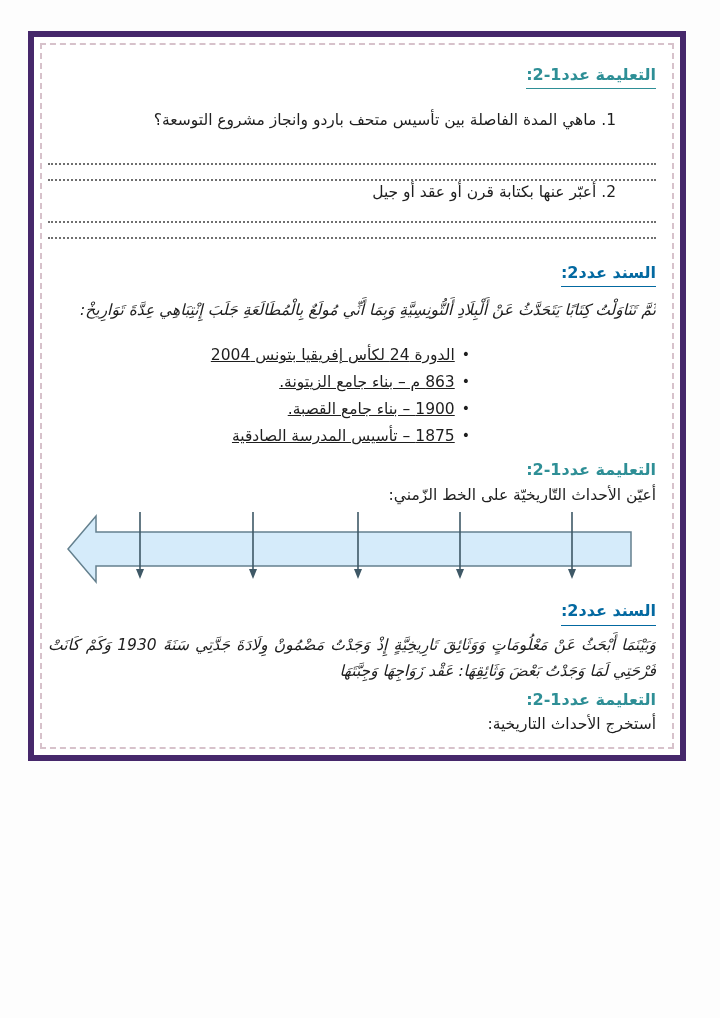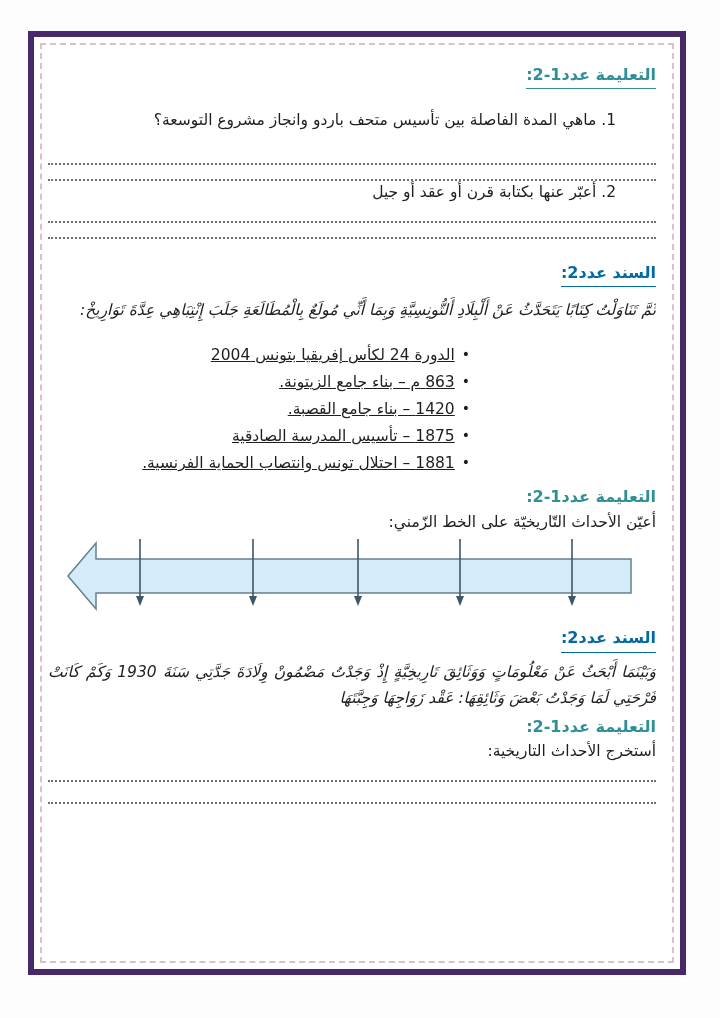--- a/index.html
+++ b/index.html
@@ -3,21 +3,21 @@
 <meta charset="utf-8">
 <style>
   html,body{margin:0;padding:0;}
   body{
     width:720px;height:1018px;overflow:hidden;position:relative;
     background:#fdfdfd;
     font-family:"DejaVu Sans", sans-serif;
     color:#1e1e1e;
   }
   .page-frame{
-    position:absolute;left:28px;top:31px;width:658px;height:944px;
+    position:absolute;left:28px;top:31px;width:658px;height:730px;
     box-sizing:border-box;border:6px solid #46286b;background:#ffffff;
   }
   .inner-frame{
     position:absolute;inset:6px;border:2px dashed #d7c2cb;pointer-events:none;
   }
   .content{
     position:absolute;top:0;bottom:12px;right:24px;left:14px;
     direction:rtl;text-align:right;font-size:15.5px;line-height:1.45;
     overflow:hidden;
   }
@@ -67,23 +67,22 @@
     <div class="dotline dots-a2"></div>
     <div class="dotline dots-b2"></div>
 
     <span class="hdr hdr-red underlined hdr-sanad1"><span class="hdr-text">السند عدد2:</span></span>
 
     <p class="para">ثُمَّ تَنَاوَلْتُ كِتَابًا يَتَحَدَّثُ عَنْ أَلْبِلَادِ أَلتُّونِسِيَّةِ وَبِمَا أَنِّي مُولَعٌ بِالْمُطَالَعَةِ جَلَبَ إِنْتِبَاهِي عِدَّةَ تَوَارِيخْ:</p>
 
     <ul class="dates">
       <li><span class="blt">•</span><span>الدورة 24 لكأس إفريقيا بتونس 2004</span></li>
       <li><span class="blt">•</span><span>863 م – بناء جامع الزيتونة.</span></li>
-      <li><span class="blt">•</span><span>1420 – بناء جامع القصبة.</span></li>
+      <li><span class="blt">•</span><span>1900 – بناء جامع القصبة.</span></li>
       <li><span class="blt">•</span><span>1875 – تأسيس المدرسة الصادقية</span></li>
-      <li><span class="blt">•</span><span>1881 – احتلال تونس وانتصاب الحماية الفرنسية.</span></li>
     </ul>
 
     <span class="hdr hdr-teal hdr-instr2"><span class="hdr-text">التعليمة عدد1-2:</span></span>
     <p class="task">أعيّن الأحداث التّاريخيّة على الخط الزّمني:</p>
 
     <div class="timeline-wrap">
       <svg width="608" height="82" viewBox="0 0 608 82" xmlns="http://www.w3.org/2000/svg">
         <polygon points="20,39 48,6 48,22 583,22 583,56 48,56 48,72" fill="#d5ebfa" stroke="#64808e" stroke-width="1.5" stroke-linejoin="miter"></polygon>
         <g stroke="#3e5866" fill="#3e5866">
           <line x1="92" y1="2" x2="92" y2="60" stroke-width="1.6"></line>

